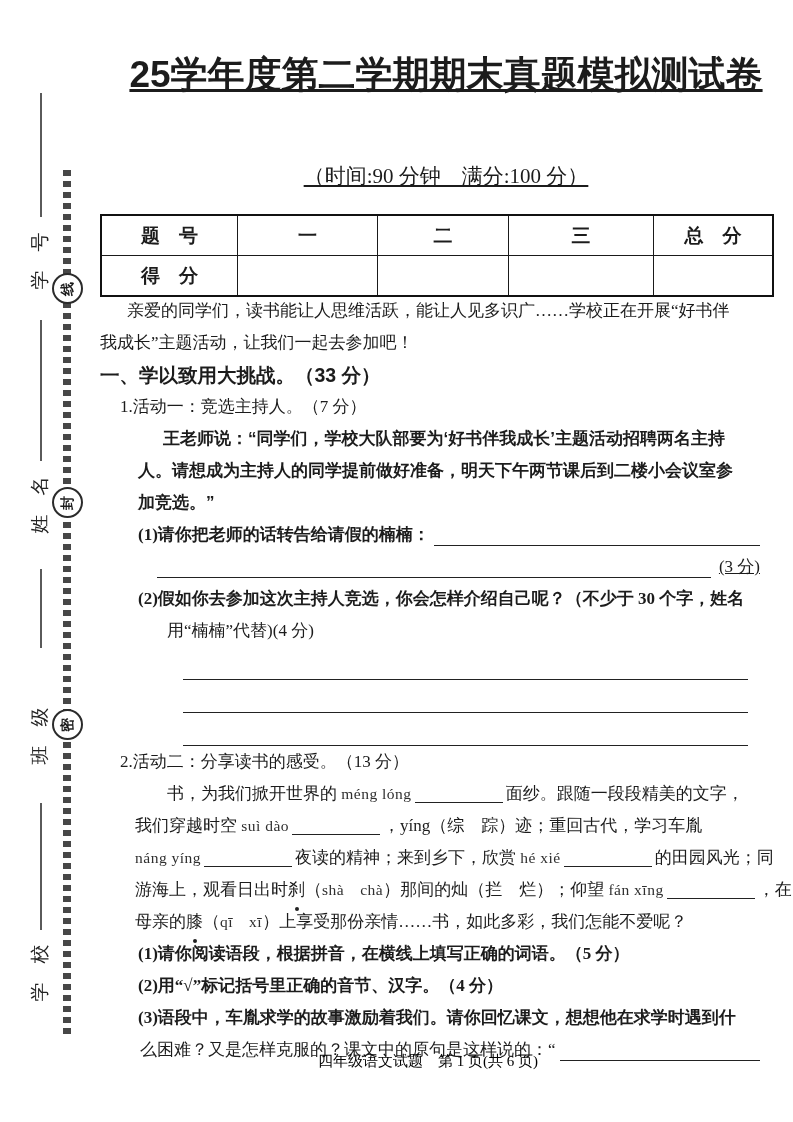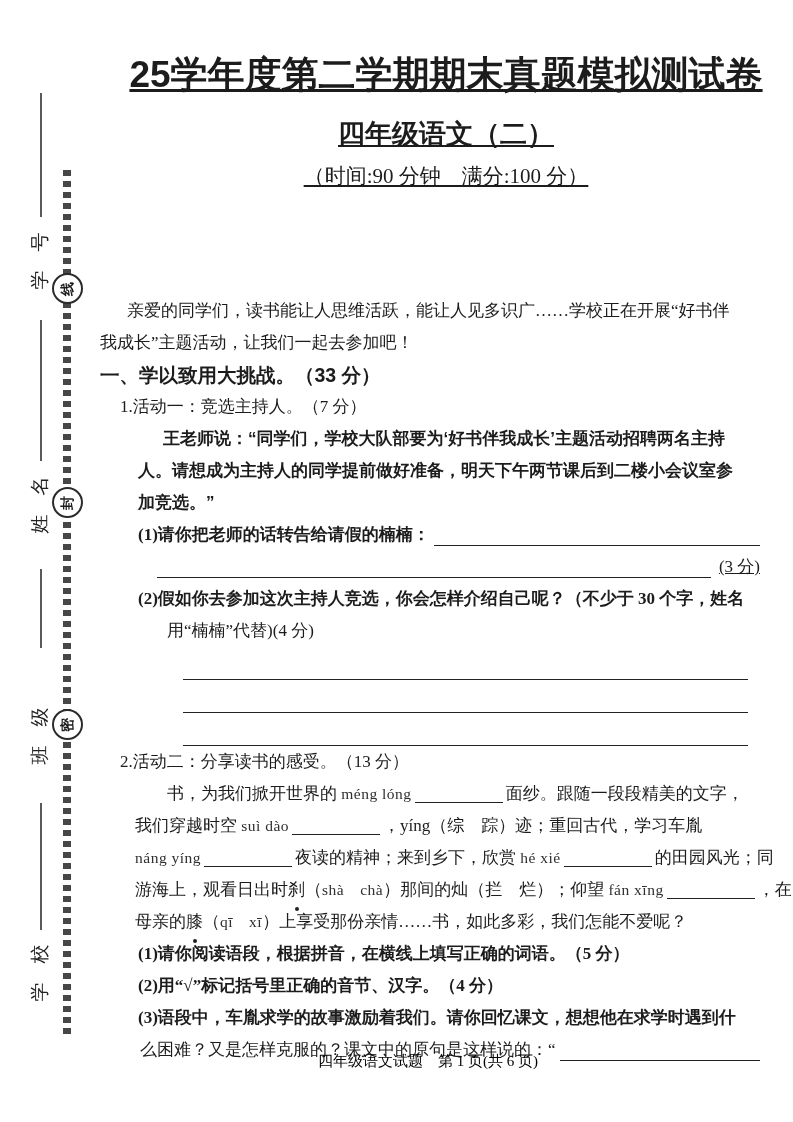--- a/index.html
+++ b/index.html
@@ -92,23 +92,40 @@
       <span>线</span>
     </div>
   <div class="seal-circle sc2">
       <span>封</span>
     </div>
   <div class="seal-circle sc3">
       <span>密</span>
     </div>
 
   <div class="hdr title" style="position:absolute;">25学年度第二学期期末真题模拟测试卷</div>
-  <div class="hdr subtitle" style="position:absolute;">四年级语文（二）</div>
   <div class="hdr time-info" style="position:absolute;">（时间:90 分钟　满分:100 分）</div>
 
+  <table class="score">
+    <tbody>
+        <tr>
+      <td class="cw0">题　号</td>
+      <td class="cw1">一</td>
+      <td class="cw2">二</td>
+      <td class="cw3">三</td>
+      <td class="cw4">总　分</td>
+    </tr>
+    <tr>
+      <td>得　分</td>
+      <td></td>
+      <td></td>
+      <td></td>
+      <td></td>
+    </tr>
+  </tbody>
+    </table>
 
   <div class="content">
     <div class="line kai ind27">亲爱的同学们，读书能让人思维活跃，能让人见多识广……学校正在开展“好书伴</div>
     <div class="line kai">我成长”主题活动，让我们一起去参加吧！</div>
 
     <div class="line sec-heading">一、学以致用大挑战。（33 分）</div>
     <div class="line ind20">1.活动一：竞选主持人。（7 分）</div>
 
     <div class="line teacher ind63">王老师说：“同学们，学校大队部要为‘好书伴我成长’主题活动招聘两名主持</div>
     <div class="line teacher ind38">人。请想成为主持人的同学提前做好准备，明天下午两节课后到二楼小会议室参</div>

